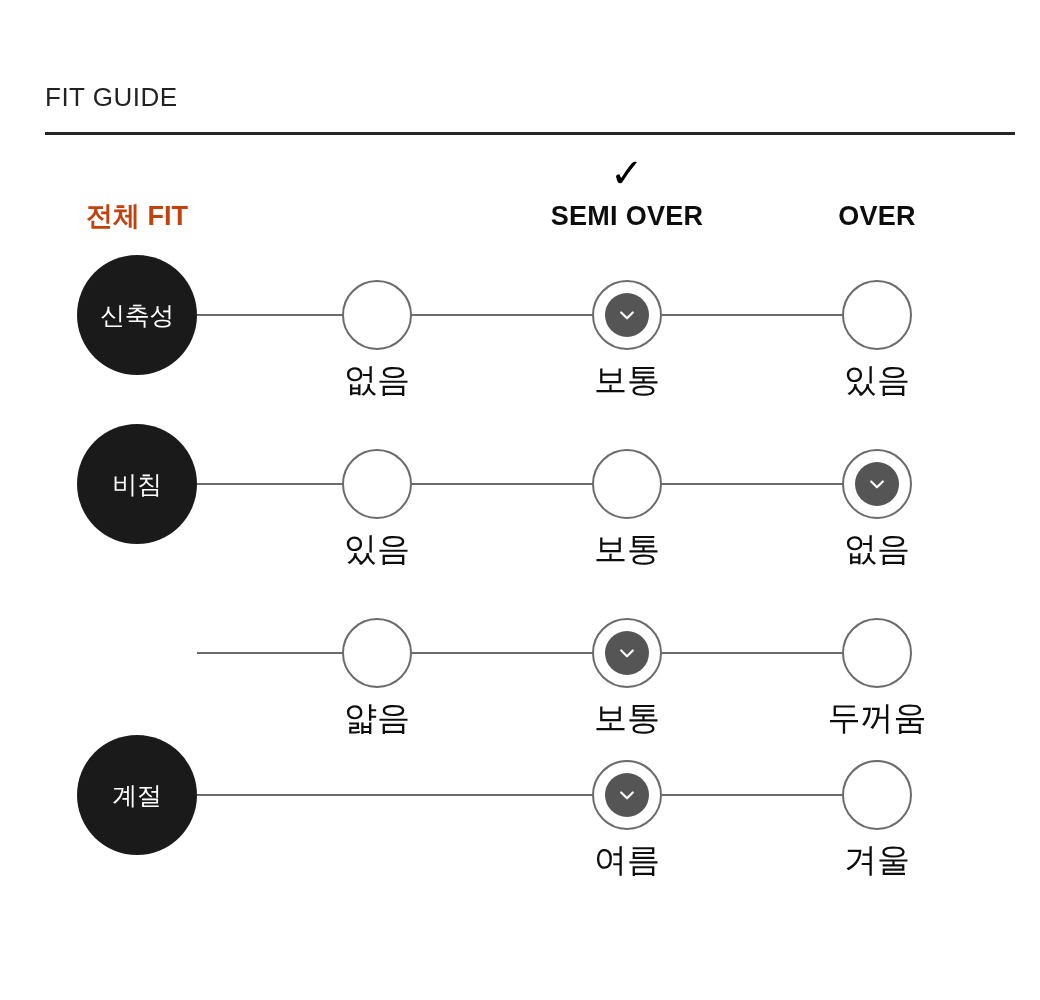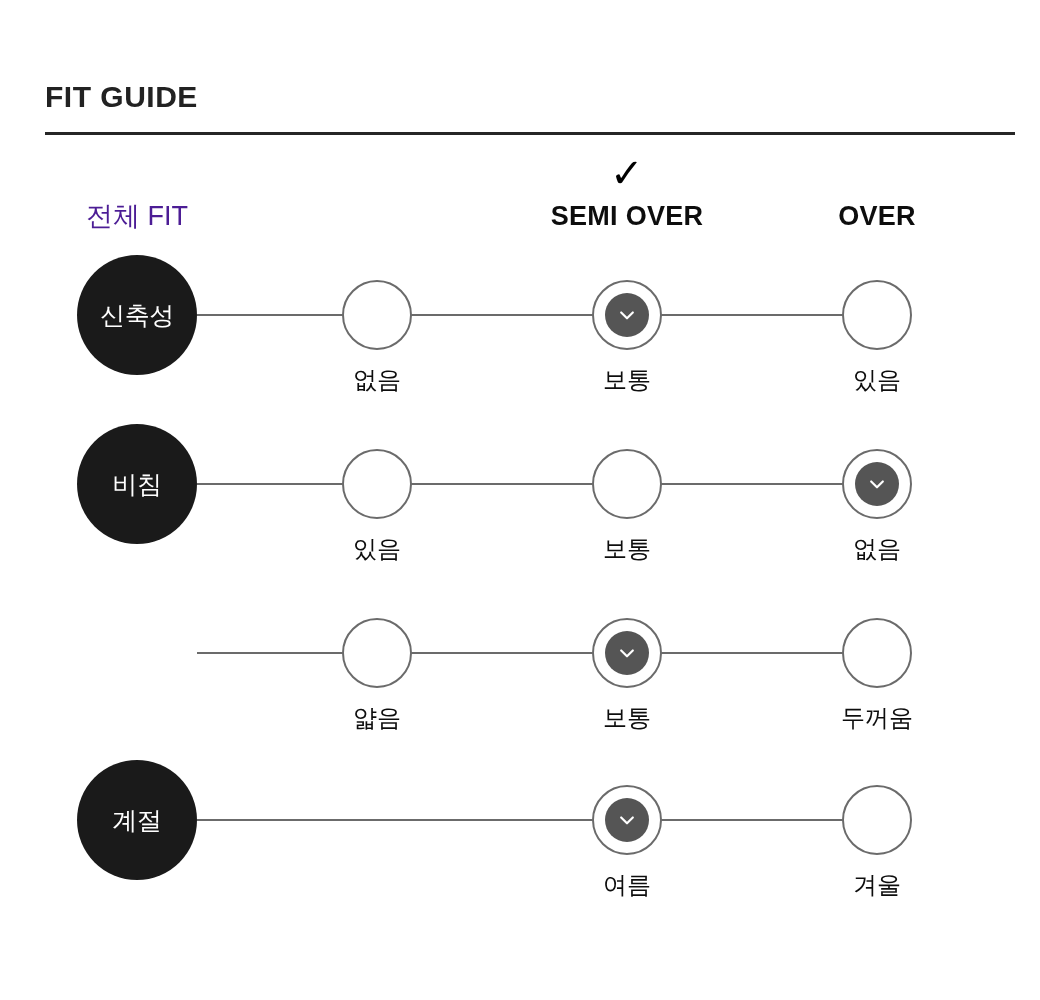--- a/index.html
+++ b/index.html
@@ -18,22 +18,22 @@
     height: 1000px;
     background: #ffffff;
     overflow: hidden;
   }
 
   
   .page-title {
     position: absolute;
     left: 45px;
     top: 78px;
-    font-size: 30px;
-    font-weight: 700;
+    font-size: 26px;
+    font-weight: 400;
     letter-spacing: 0.5px;
     color: #222222;
     line-height: 38px;
     white-space: nowrap;
   }
 
   .title-divider {
     position: absolute;
     left: 45px;
     top: 132px;
@@ -57,22 +57,22 @@
     height: 40px;
     line-height: 40px;
     text-align: center;
     white-space: nowrap;
     font-size: 27px;
   }
 
   .col-head.first {
     left: 57px;
     width: 160px;
-    font-weight: 400;
-    color: #4c1d95;
+    font-weight: 700;
+    color: #c2410c;
   }
 
   .col-head.opt {
     width: 260px;
     font-weight: 700;
     color: #0d0d0d;
     letter-spacing: 0.3px;
   }
 
   .col-head.opt.c0 { left: 247px; }
@@ -170,21 +170,21 @@
     width: 20px;
     height: 20px;
   }
 
   .node-caption {
     position: absolute;
     left: -95px;
     top: 84px;
     width: 260px;
     text-align: center;
-    font-size: 24px;
+    font-size: 33px;
     font-weight: 500;
     color: #0d0d0d;
     white-space: nowrap;
     line-height: 32px;
   }
 </style>
 </head>
 <body>
 
 <div id="page">
@@ -265,21 +265,21 @@
               </svg>
             </div>
           </div>
           <div class="node-caption">보통</div>
         </div>
         <div class="node n2">
           <div class="node-circle"></div>
           <div class="node-caption">두꺼움</div>
         </div>
       </div>
-      <div class="fit-row" style="top: 755px; padding-left: 17px;">
+      <div class="fit-row" style="top: 730px; padding-left: 17px;">
         <div class="row-line"></div>
         <div class="row-label">계절</div>
         <div class="node n1 selected">
           <div class="node-circle">
             <div class="node-inner">
               <svg class="chev" viewBox="0 0 24 24" fill="none" aria-hidden="true">
                 <path d="M5 9 L12 16 L19 9" stroke="#ffffff" stroke-width="2.6" stroke-linecap="round" stroke-linejoin="round"></path>
               </svg>
             </div>
           </div>

